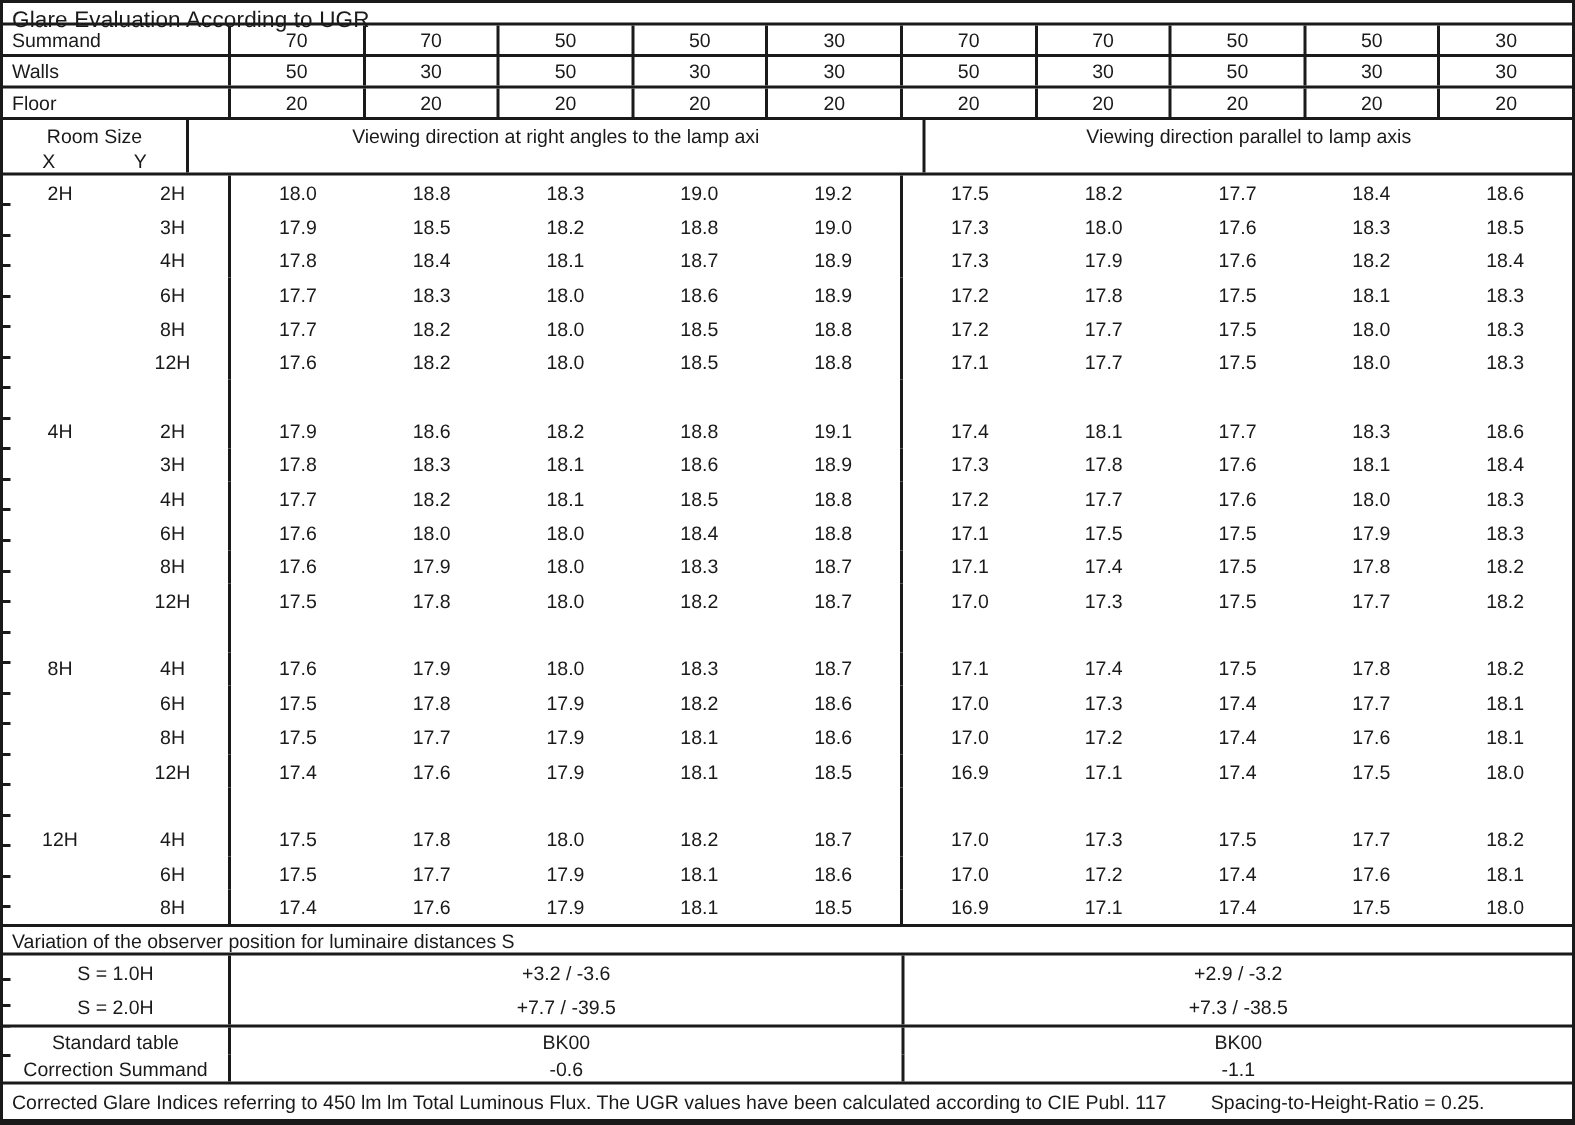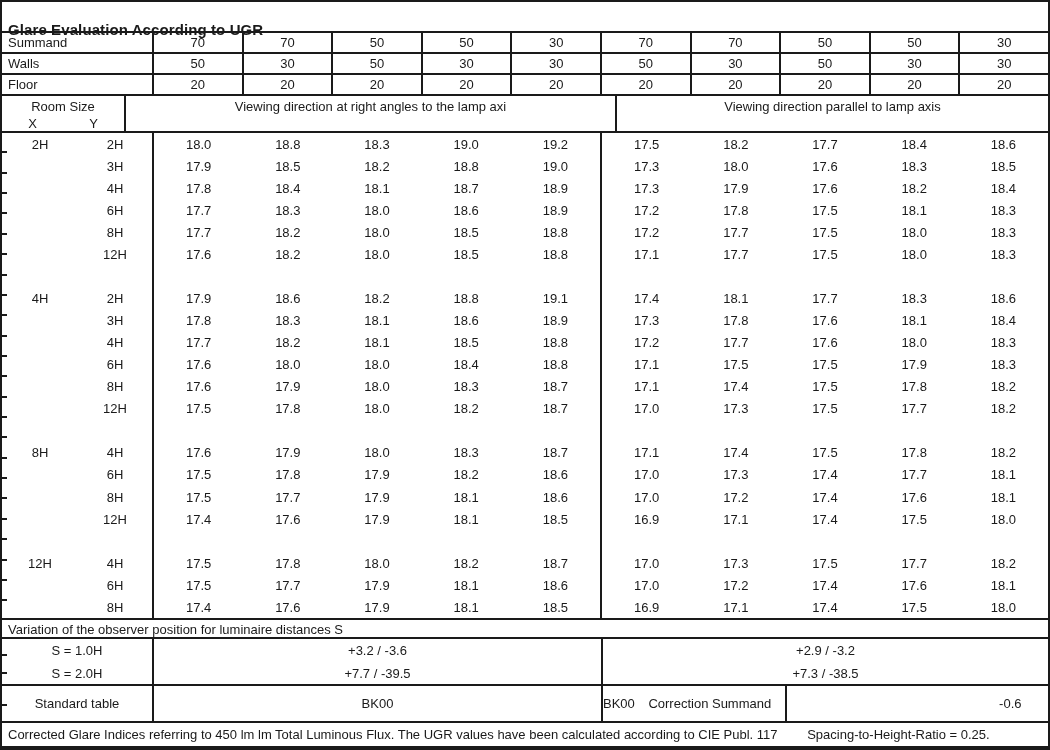--- a/index.html
+++ b/index.html
@@ -7,21 +7,21 @@
   body { font-family: "Liberation Sans", "DejaVu Sans", sans-serif; color: #1a1a1a; }
 
   .page {
     width: 1050px; height: 750px;
     border: 2px solid #1a1a1a; border-bottom-width: 4px;
     display: flex; flex-direction: column; background: #fff;
   }
 
   
   .title-row { height: 15px; border-bottom: 2px solid #1a1a1a;
-    font-size: 15px; font-weight: bold; padding: 3px 0 0 6px; letter-spacing: .1px; margin-top: 16px; }
+    font-size: 15px; font-weight: normal; padding: 3px 0 0 6px; letter-spacing: .1px; }
 
   
   .hrow { height: 21px; border-bottom: 2px solid #1a1a1a; display: flex; }
   .hrow .hlabel { width: 152px; border-right: 2px solid #1a1a1a;
     font-size: 13px; padding: 2px 0 0 6px; }
   .hrow .hval { flex: 1; border-right: 2px solid #1a1a1a;
     font-size: 13px; text-align: center; padding-top: 2px; }
   .hrow .hval:last-child { border-right: none; }
 
   
@@ -57,21 +57,21 @@
   .brow { flex: 1; display: flex; font-size: 13px; }
   .brow .blabel { width: 152px; border-right: 2px solid #1a1a1a; text-align: center;
     display: flex; align-items: center; justify-content: center; }
   .brow .bleft { width: 449px; border-right: 2px solid #1a1a1a; text-align: center;
     display: flex; align-items: center; justify-content: center; }
   .brow .bright { flex: 1; text-align: center;
     display: flex; align-items: center; justify-content: center; }
 
   
   .summary-rows { height: 42px; border-top: 2px solid #1a1a1a;
-    display: flex; flex-direction: row; position: relative; --pitch: 20px; }
+    display: flex; flex-direction: column; position: relative; --pitch: 20px; }
 
   
   .footer { flex: 1; border-top: 2px solid #1a1a1a; font-size: 13px; padding: 4px 6px; }
   .footer .ratio { margin-left: 26px; }
 </style>
 </head>
 <body>
 
 <div class="page">
 

